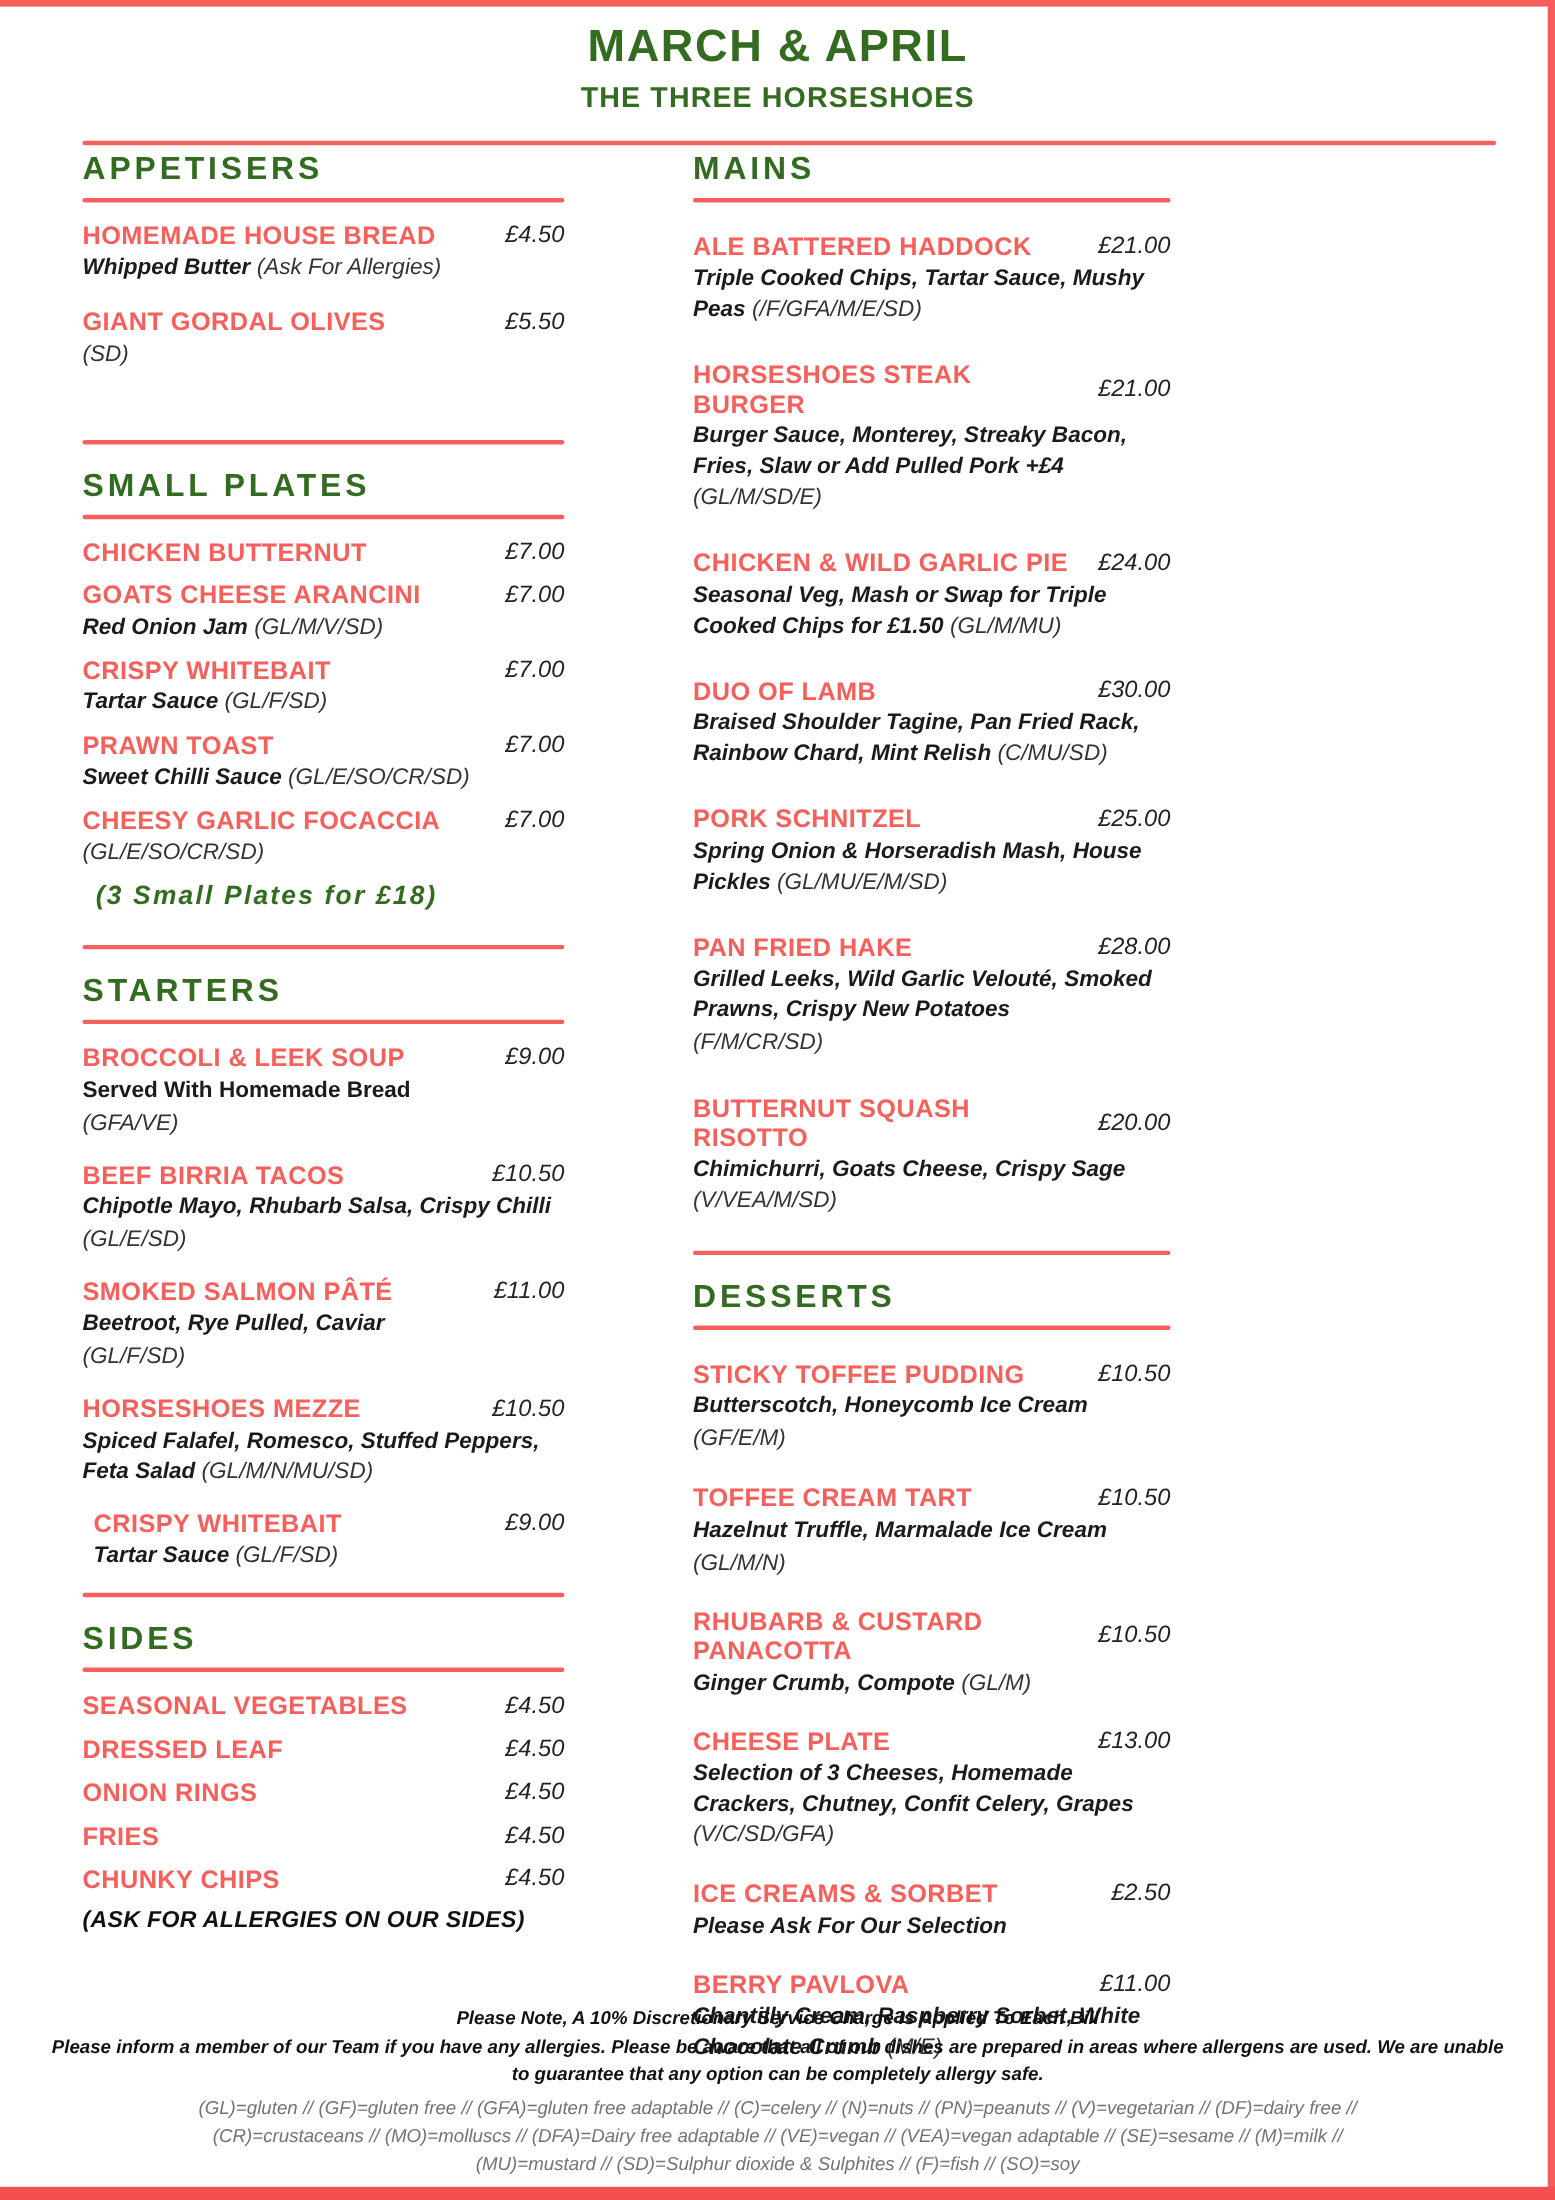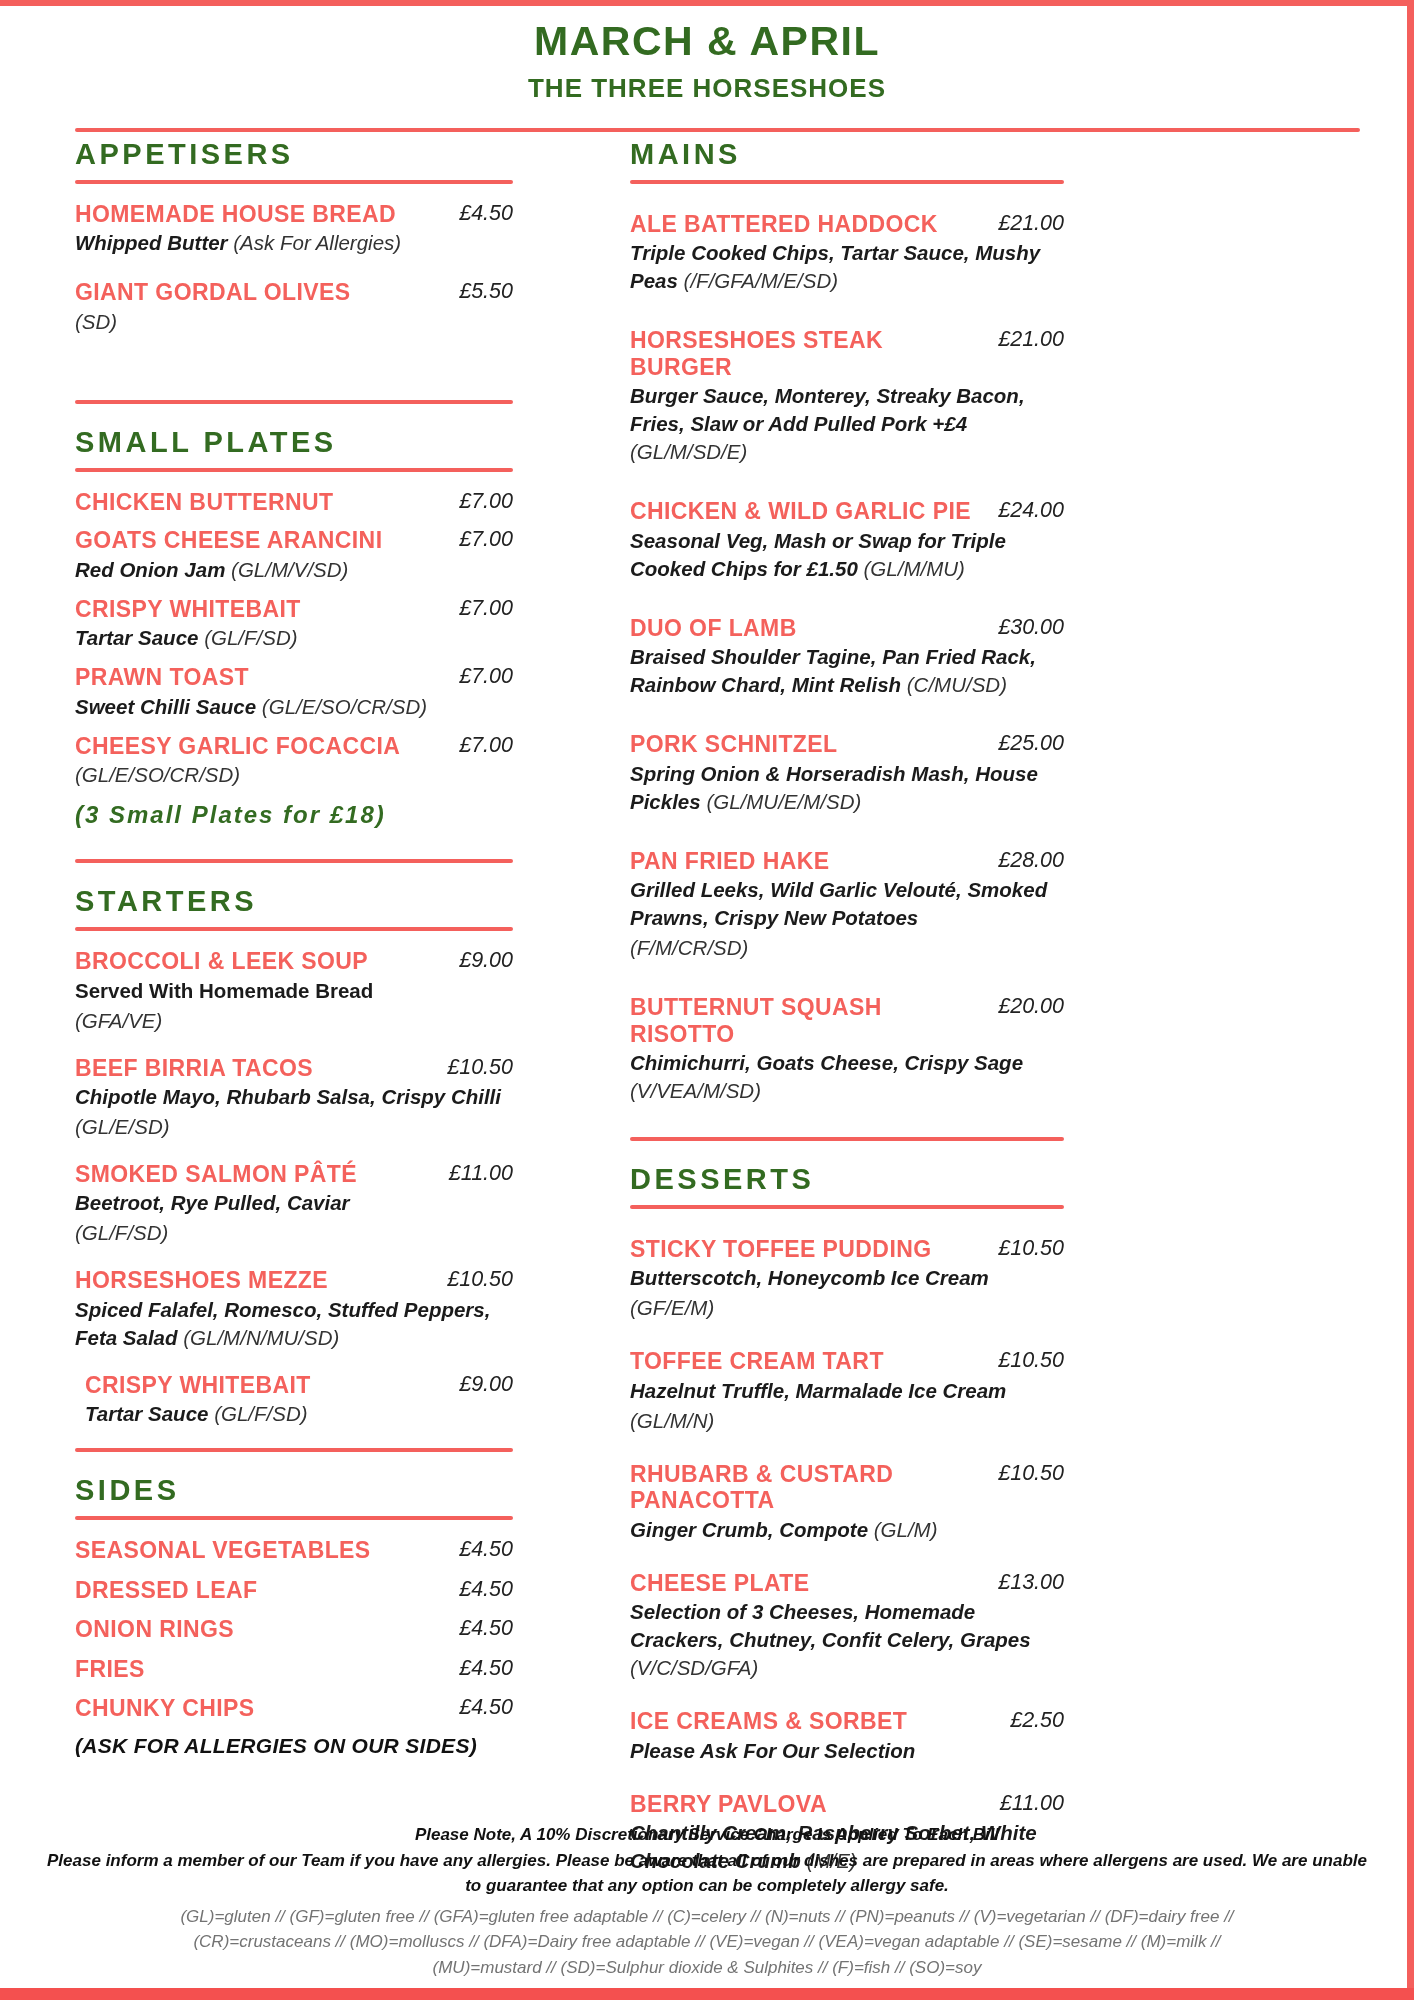--- a/index.html
+++ b/index.html
@@ -36,38 +36,38 @@
   .sep-si{margin-top:18px;}
   .sep-de{margin-top:28px;}
 
   
   .item{margin-bottom:12px;}
   .app .item{margin-bottom:22px;}
   .st .item{margin-bottom:20px;}
   .si .item{margin-bottom:13px;}
   .col-right .mains .item{margin-bottom:32px;}
   .col-right .desserts .item{margin-bottom:26px;}
-  .head{display:flex;justify-content:space-between;align-items:flex-start;}
+  .head{display:flex;justify-content:space-between;align-items:center;}
   .name{
     color:#f4615c;font-weight:700;font-size:23px;line-height:1.15;
     letter-spacing:0.4px;padding-right:10px;
   }
   .price{
     color:#222;font-style:italic;font-weight:400;font-size:21.5px;line-height:1.2;
     white-space:nowrap;
   }
   .desc{font-size:20.5px;line-height:28px;margin-top:2px;}
   .b{font-weight:700;font-style:italic;color:#1b1b1b;}
   .u{font-weight:700;font-style:normal;color:#1b1b1b;}
   .l{font-weight:400;font-style:italic;color:#333;}
   .indent{padding-left:10px;}
 
   .note-green{
     color:#336b21;font-weight:700;font-style:italic;font-size:24px;
-    letter-spacing:2px;margin-top:8px;
+    letter-spacing:2px;margin-top:8px;margin-left:12px;
   }
   .note-black{
     color:#111;font-weight:700;font-style:italic;font-size:21px;
     letter-spacing:0.3px;margin-top:10px;
   }
 
   
   .footer{position:absolute;top:1822px;left:40px;right:40px;text-align:center;}
   .f-note{
     font-weight:700;font-style:italic;font-size:17px;line-height:1.5;color:#111;

